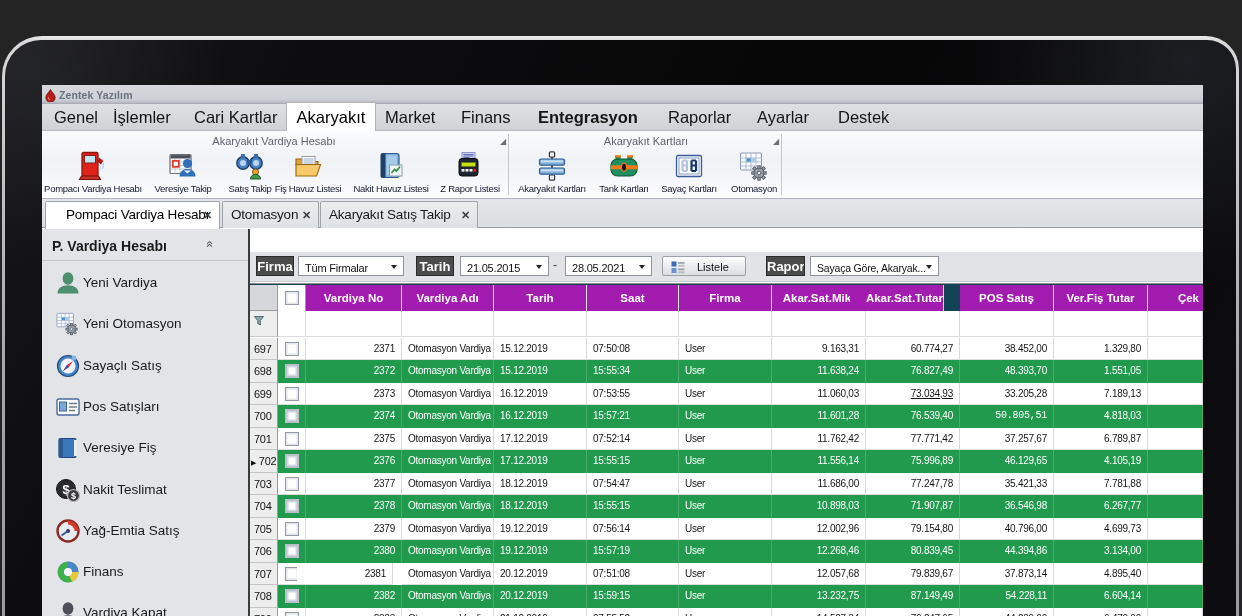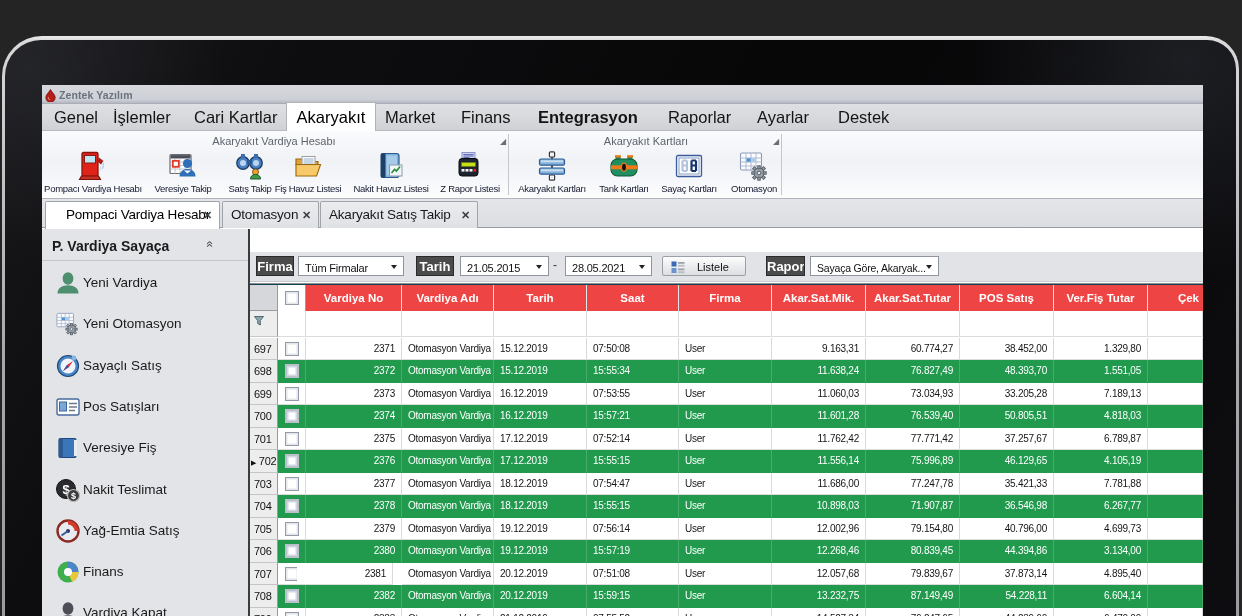--- a/index.html
+++ b/index.html
@@ -56,21 +56,21 @@
   font-weight:bold;font-size:13px;text-align:center;border:1px solid #2a2a2a;overflow:hidden;}
 .fdd{position:absolute;top:4px;height:20px;background:#fff;border:1px solid #8f959c;font-size:11px;color:#111;}
 .fdd .t{position:absolute;left:6px;top:5px;white-space:nowrap;letter-spacing:-0.2px;}
 .fdd .a{position:absolute;right:6px;top:8px;width:0;height:0;border-left:3.5px solid transparent;border-right:3.5px solid transparent;border-top:4.5px solid #222;}
 #btn-listele{position:absolute;top:4px;height:20px;background:linear-gradient(180deg,#fdfdfd,#dcdee2);
   border:1px solid #9aa0a7;font-size:11px;color:#111;border-radius:2px;}
 
 #grid{position:absolute;left:0;top:55px;width:953px;height:362px;background:#fff;}
 .hrow{position:absolute;left:0;top:0;width:953px;height:28px;background:#114355;border-top:1px solid #8f8f8f;}
 .hcell{position:absolute;top:1px;height:26px;line-height:26px;color:#fff;font-weight:bold;font-size:11.5px;
-  text-align:center;border-right:1px solid #dfe5e8;background:#ef4444;}
+  text-align:center;border-right:1px solid #dfe5e8;background:#a21caf;}
 .row{position:absolute;left:0;width:953px;height:22.5px;}
 .cell{position:absolute;top:0;height:22.5px;line-height:22.5px;font-size:10px;letter-spacing:-0.25px;overflow:hidden;white-space:nowrap;}
 .rn{background:#ededee;border-right:1px solid #9a9a9a;border-bottom:1px solid #c6c6c6;color:#111;
   font-size:11px;padding-left:4px;letter-spacing:-0.3px;}
 .w .cell.d{border-right:1px solid #d9d9d9;border-bottom:1px solid #dcdcdc;color:#151515;background:#fff;}
 .g .cell.d{border-right:1px solid #47ab6c;border-bottom:1px solid #219a4e;color:#fff;background:#219a4e;}
 .num{text-align:right;padding-right:6px;}
 .txt{text-align:left;padding-left:6px;}
 .cb{position:absolute;top:4px;left:7px;width:14px;height:14px;background:#fff;border:1px solid #939aa8;box-shadow:inset 0 0 0 1.5px #e4e6ec;}
 .cb.on{border:2px solid #bac0cc;box-shadow:inset 0 0 0 1.5px #d4d8e0;}
@@ -218,21 +218,21 @@
           </svg></div>
         <div class="rlab" style="left:712px;">Otomasyon</div>
       </div>
   <div id="tabstrip">
         <div class="dtab active" style="left:3px;width:175px;"><span style="margin-left:20px;">Pompaci Vardiya Hesabı</span><span class="x">✕</span></div>
         <div class="dtab" style="left:180px;width:97px;"><span style="margin-left:8px;">Otomasyon</span><span class="x">✕</span></div>
         <div class="dtab" style="left:278px;width:158px;"><span style="margin-left:8px;">Akaryakıt Satış Takip</span><span class="x">✕</span></div>
       </div>
   <div id="sidebar">
         <div style="position:absolute;left:0;top:31px;width:206px;height:1px;background:#c2c5ca;"></div>
-        <div id="sbheader">P. Vardiya Sayaça</div>
+        <div id="sbheader">P. Vardiya Hesabı</div>
         <div style="position:absolute;left:165px;top:8px;font-size:12px;color:#444;transform:rotate(90deg);">«</div>
         <div class="sbitem" style="top:41.0px;width:193px;">
           <span style="position:absolute;left:0;top:0;"><svg width="26" height="26" viewBox="0 0 26 26">
               <ellipse cx="13" cy="8.5" rx="5.4" ry="6.2" fill="#4e8f6f"></ellipse>
               <path d="M2.5 23.5 c0-5.5 4.6-8.2 10.5-8.2 s10.5 2.7 10.5 8.2 Z" fill="#4e8f6f"></path>
             </svg></span>
           <span>Yeni Vardiya</span>
         </div>
         <div class="sbitem" style="top:123.6px;width:193px;">
           <span style="position:absolute;left:0;top:0;"><svg width="26" height="26" viewBox="0 0 26 26">
@@ -358,21 +358,21 @@
             <div class="hcell" style="left:0px;width:28px;background:#d6d7da;border-right:1px solid #9a9a9a;border-bottom:1px solid #9a9a9a;"></div>
             <div class="hcell" style="left:28px;width:28px;background:#fff;border-right:1px solid #9a9a9a;">
               <span class="cb" style="top:6px;left:7px;"></span>
             </div>
             <div class="hcell" style="left:56px;width:96px;">Vardiya No</div>
             <div class="hcell" style="left:152px;width:92px;">Vardiya Adı</div>
             <div class="hcell" style="left:244px;width:93px;">Tarih</div>
             <div class="hcell" style="left:337px;width:92px;">Saat</div>
             <div class="hcell" style="left:429px;width:93px;">Firma</div>
             <div class="hcell" style="left:522px;width:94px;">Akar.Sat.Mik.</div>
-            <div class="hcell" style="left:616px;width:94px;">Akar.Sat.Tutar</div>
+            <div class="hcell" style="left:600px;width:94px;text-align:right;">Akar.Sat.Tutar</div>
             <div class="hcell" style="left:710px;width:94px;">POS Satış</div>
             <div class="hcell" style="left:804px;width:94px;">Ver.Fiş Tutar</div>
             <div class="hcell" style="left:898px;width:55px;text-align:right;padding-right:4px;border-right:none;">Çek</div>
           </div>
           <div class="row w" style="top:28px;height:26px;">
             <div class="cell rn" style="left:0px;width:28px;height:26px;"><svg width="10" height="10" viewBox="0 0 10 10">
                 <path d="M0.5 0.5 h9 L6.3 4.5 V9 L3.7 7.5 V4.5 Z" fill="#8aa" stroke="#567"></path>
               </svg></div>
             <div class="cell d" style="left:28px;width:28px;height:26px;"></div>
             <div class="cell d" style="left:56px;width:96px;height:26px;"></div>
@@ -422,38 +422,38 @@
             <div class="cell rn" style="left:0px;width:28px;">699</div>
             <div class="cell d" style="left:28px;width:28px;background:#fff;">
               <span class="cb"></span>
             </div>
             <div class="cell d num" style="left:56px;width:96px;">2373</div>
             <div class="cell d txt" style="left:152px;width:92px;">Otomasyon Vardiya</div>
             <div class="cell d txt" style="left:244px;width:93px;">16.12.2019</div>
             <div class="cell d txt" style="left:337px;width:92px;">07:53:55</div>
             <div class="cell d txt" style="left:429px;width:93px;">User</div>
             <div class="cell d num" style="left:522px;width:94px;">11.060,03</div>
-            <div class="cell d num" style="left:616px;width:94px;">73.034,93</div>
+            <div class="cell d num" style="left:616px;width:94px;text-decoration:underline;">73.034,93</div>
             <div class="cell d num" style="left:710px;width:94px;">33.205,28</div>
             <div class="cell d num" style="left:804px;width:94px;">7.189,13</div>
             <div class="cell d num" style="left:898px;width:55px;"></div>
           </div>
           <div class="row g" style="top:122.0px;">
             <div class="cell rn" style="left:0px;width:28px;">700</div>
             <div class="cell d" style="left:28px;width:28px;background:#219a4e;">
               <span class="cb on"></span>
             </div>
             <div class="cell d num" style="left:56px;width:96px;">2374</div>
             <div class="cell d txt" style="left:152px;width:92px;">Otomasyon Vardiya</div>
             <div class="cell d txt" style="left:244px;width:93px;">16.12.2019</div>
             <div class="cell d txt" style="left:337px;width:92px;">15:57:21</div>
             <div class="cell d txt" style="left:429px;width:93px;">User</div>
             <div class="cell d num" style="left:522px;width:94px;">11.601,28</div>
             <div class="cell d num" style="left:616px;width:94px;">76.539,40</div>
-            <div class="cell d num" style="left:710px;width:94px;">50.805,51</div>
+            <div class="cell d num" style="left:710px;width:94px;font-family:Liberation Mono, monospace;">50.805,51</div>
             <div class="cell d num" style="left:804px;width:94px;">4.818,03</div>
             <div class="cell d num" style="left:898px;width:55px;"></div>
           </div>
           <div class="row w" style="top:144.5px;">
             <div class="cell rn" style="left:0px;width:28px;">701</div>
             <div class="cell d" style="left:28px;width:28px;background:#fff;">
               <span class="cb"></span>
             </div>
             <div class="cell d num" style="left:56px;width:96px;">2375</div>
             <div class="cell d txt" style="left:152px;width:92px;">Otomasyon Vardiya</div>

